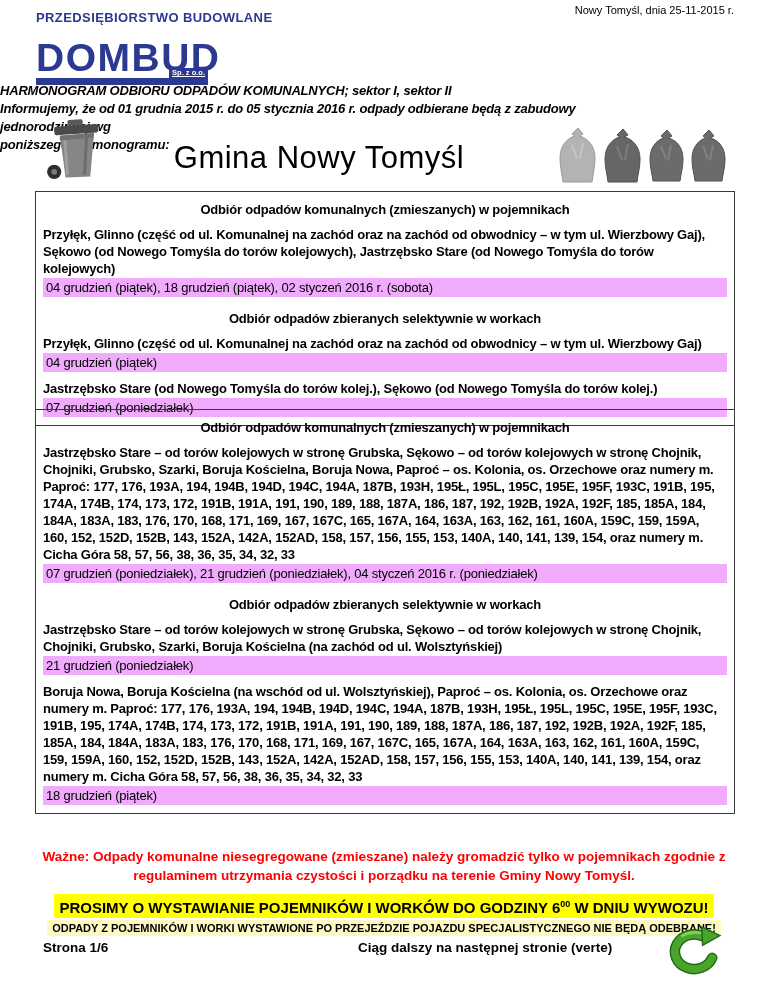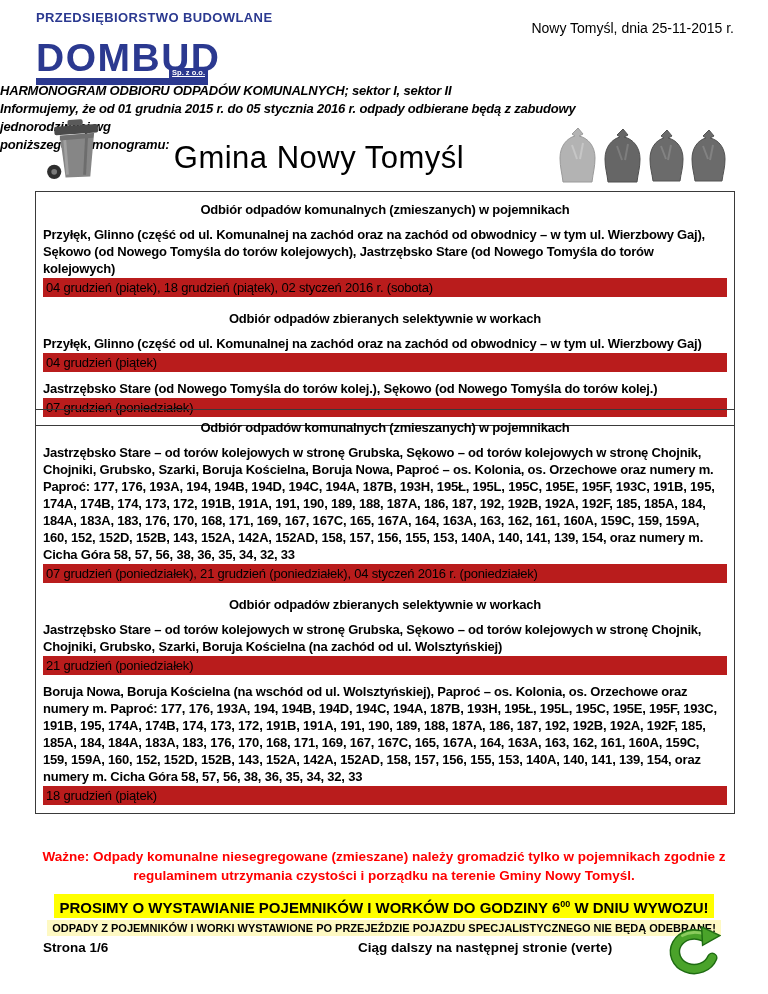--- a/index.html
+++ b/index.html
@@ -6,36 +6,36 @@
   .page{
     position:relative;width:768px;height:994px;background:#ffffff;overflow:hidden;
     font-family:"Liberation Sans",sans-serif;color:#000;
   }
   
   .logo{position:absolute;left:36px;top:10px;width:172px;}
   .logo-top{color:#2b3990;font-weight:bold;font-size:13px;letter-spacing:.4px;white-space:nowrap;}
   .logo-name{color:#2b3990;font-weight:bold;font-size:39px;line-height:.92;letter-spacing:1.5px;margin-top:15px;}
   .logo-bar{position:relative;height:7px;background:#2b3990;margin-top:2px;}
   .logo-sp{position:absolute;right:0;bottom:7px;background:#2b3990;color:#fff;font-size:7.5px;font-weight:bold;padding:1px 3px;line-height:1;text-decoration:underline;}
-  .doc-date{position:absolute;top:20px;right:34px;font-size:14px;text-align:center;}
+  .doc-date{position:absolute;top:4px;right:34px;font-size:11px;text-align:center;}
   .intro{position:absolute;top:82px;left:0;width:627px;text-align:left;font-weight:bold;font-size:13px;line-height:18px;letter-spacing:-0.2px;font-style:italic;}
   .bin-icon{position:absolute;left:38px;top:112px;}
   .bags-icon{position:absolute;left:558px;top:127px;}
   .municipality{position:absolute;top:140px;left:0;width:638px;text-align:center;font-weight:normal;font-size:31px;letter-spacing:.5px;}
   
   .box{position:absolute;left:35px;width:700px;box-sizing:border-box;border:1.5px solid #3a3a3a;padding:5px 7px 6px 7px;
        font-size:13px;line-height:17px;letter-spacing:-0.2px;}
   .box1{top:191px;}
   .box2{top:409px;}
   .section-heading{text-align:center;font-weight:bold;margin:4px 0 8px 0;}
   .section + .section .section-heading{margin-top:13px;}
   .entry{margin-bottom:2px;}
   .entry + .entry{margin-top:8px;}
   .areas{font-weight:bold;}
-  .dates{background:#b91c1c;padding:1px 3px;margin-top:1px;}
+  .dates{background:#f0abfc;padding:1px 3px;margin-top:1px;}
   
   .important{position:absolute;top:847px;left:39px;width:690px;text-align:center;color:#ff0000;font-weight:bold;font-size:13.5px;line-height:19px;}
   .yellow-block{position:absolute;top:894px;left:0;width:768px;text-align:center;}
   .yellow-line1{display:inline-block;background:#ffff00;font-weight:bold;font-size:15px;line-height:19px;padding:1px 5px;}
   .yellow-line1 sup{font-size:9px;}
   .yellow-line2{display:inline-block;background:#fef9c3;font-weight:bold;font-size:11px;line-height:14px;padding:1px 5px;margin-top:1px;}
   
   .page-number{position:absolute;left:43px;top:940px;font-weight:bold;font-size:13.5px;}
   .continuation{position:absolute;left:358px;top:940px;font-weight:bold;font-size:13.5px;}
   .verte-icon{position:absolute;left:663px;top:926px;}

